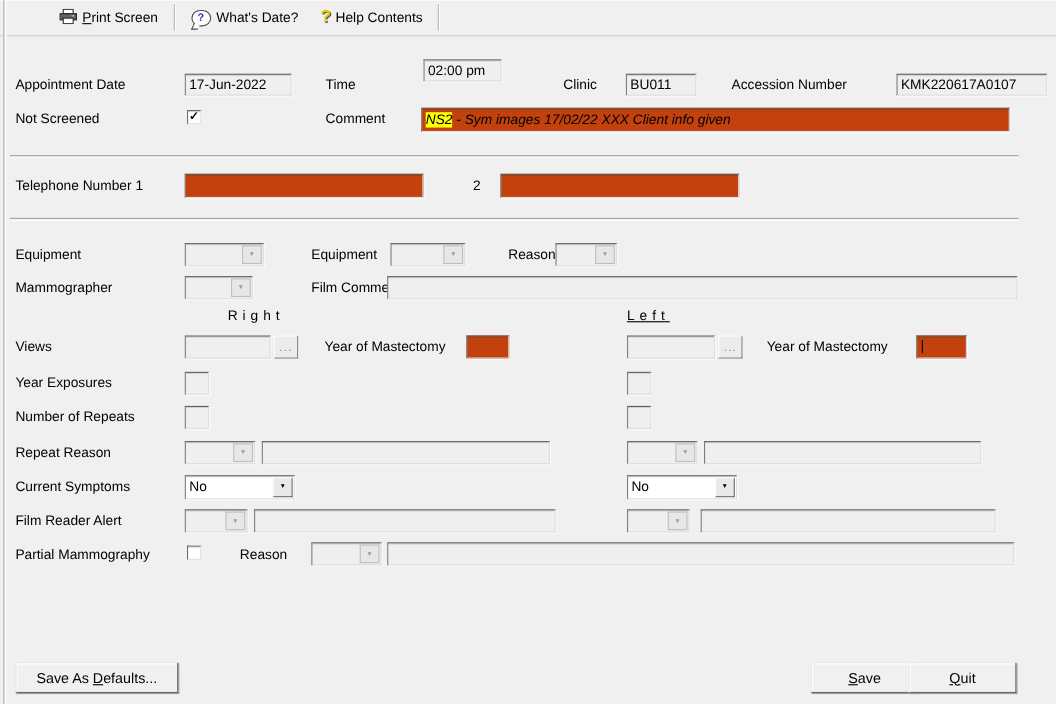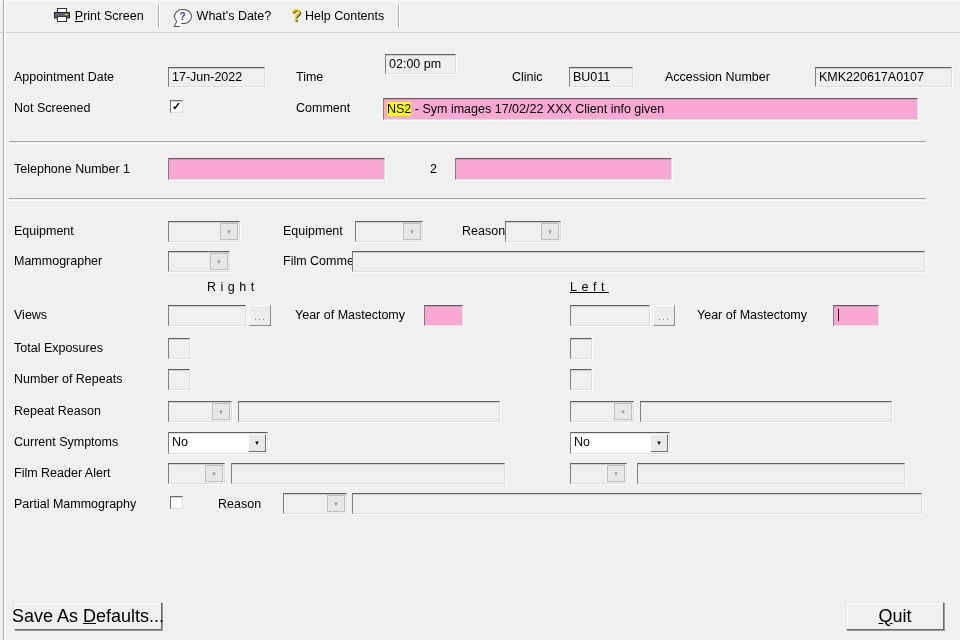--- a/index.html
+++ b/index.html
@@ -44,21 +44,21 @@
   }
   .help-q { color:#e3cc00; font-weight:bold; font-size:16px; line-height:1; text-shadow:1px 1px 0 #5a5a5a; }
 
   
   .field {
     height:20px; box-sizing:border-box; padding:2px 3px 0 3px; white-space:pre; overflow:hidden;
     border:1px solid #7e7e7e; border-top-color:#5f5f5f; border-bottom-color:#dedede; border-right-color:#dedede;
     box-shadow:inset 0 1px 0 rgba(0,0,0,0.12), 1px 1px 0 #fafafa;
   }
   .ro { background:#efefef; }
-  .white { background:#f9a8d4; }
+  .white { background:#c2410c;font-style:italic; }
   .hl { background:#ffff00; }
   .caret { display:inline-block; width:1px; height:12px; background:#000; margin:1px 0 0 1px; vertical-align:top; }
 
   .groove { height:1px; border-top:1px solid #a3a3a3; border-bottom:1px solid #fdfdfd; }
 
   .checkbox {
     width:13px; height:13px; background:#fff; box-sizing:border-box;
     border:1px solid #6d6d6d; border-bottom-color:#e0e0e0; border-right-color:#e0e0e0;
     box-shadow:inset 0 1px 0 rgba(0,0,0,0.15);
     display:flex; align-items:center; justify-content:center;
@@ -86,21 +86,21 @@
   .dots-btn {
     width:22px; height:21px; box-sizing:border-box; background:#ececec; color:#8f8f8f;
     border:1px solid #8b8b8b; border-top-color:#fbfbfb; border-left-color:#fbfbfb;
     display:flex; align-items:center; justify-content:center; font-size:11px; letter-spacing:1px;
   }
 
   .btn3d {
     background:#f0f0f0; box-sizing:border-box; display:flex; align-items:center; justify-content:center;
     border:1px solid #6c6c6c; border-top-color:#eaeaea; border-left-color:#eaeaea;
     box-shadow:inset 1px 1px 0 #ffffff, 1px 1px 0 #9a9a9a;
-    font-size:18px; white-space:pre; cursor:default;
+    font-size:13px; white-space:pre; cursor:default;
   }
   .side-header { letter-spacing:4.5px; }
 </style>
 </head>
 <body>
 
 <div class="screen">
 
   <div class="abs toolbar">
     <div class="tb-btn">
@@ -195,21 +195,21 @@
     </div>
   <div class="abs lbl" style="left:295px;top:308px;">Year of Mastectomy</div>
   <div class="abs field white" style="left:424px;top:305px;width:39px;height:21px;"><span></span></div>
   <div class="abs field ro" style="left:570px;top:305px;width:80px;height:21px;"><span></span></div>
   <div class="abs dots-btn" style="left:653px;top:305px;">
       <span>...</span>
     </div>
   <div class="abs lbl" style="left:697px;top:308px;">Year of Mastectomy</div>
   <div class="abs field white" style="left:833px;top:305px;width:46px;height:21px;"><span class="caret"></span><span></span></div>
 
-  <div class="abs lbl" style="left:14px;top:341px;">Total Exposures</div>
+  <div class="abs lbl" style="left:14px;top:341px;">Year Exposures</div>
   <div class="abs field ro" style="left:168px;top:338px;width:22px;height:21px;"><span></span></div>
   <div class="abs field ro" style="left:570px;top:338px;width:22px;height:21px;"><span></span></div>
 
   <div class="abs lbl" style="left:14px;top:372px;">Number of Repeats</div>
   <div class="abs field ro" style="left:168px;top:369px;width:22px;height:21px;"><span></span></div>
   <div class="abs field ro" style="left:570px;top:369px;width:22px;height:21px;"><span></span></div>
 
   <div class="abs lbl" style="left:14px;top:404px;">Repeat Reason</div>
   <div class="abs combo disabled" style="left:168px;top:401px;width:64px;">
     <span class="combo-val"></span>
@@ -263,17 +263,20 @@
     <span class="combo-val"></span>
     <span class="combo-arrow">
         <i>▼</i>
       </span>
   </div>
   <div class="abs field ro" style="left:352px;top:493px;width:570px;height:21px;"><span></span></div>
 
   <div class="abs btn3d" style="left:14px;top:602px;width:148px;height:28px;">
     <span><span>Save As </span><span class="mn">D</span><span>efaults...</span></span>
   </div>
-  <div class="abs btn3d" style="left:846px;top:602px;width:98px;height:28px;">
+  <div class="abs btn3d" style="left:737px;top:602px;width:98px;height:28px;">
+    <span><span class="mn">S</span><span>ave</span></span>
+  </div>
+  <div class="abs btn3d" style="left:826px;top:602px;width:98px;height:28px;">
     <span><span class="mn">Q</span><span>uit</span></span>
   </div>
 
 </div>
 
 </body></html>

